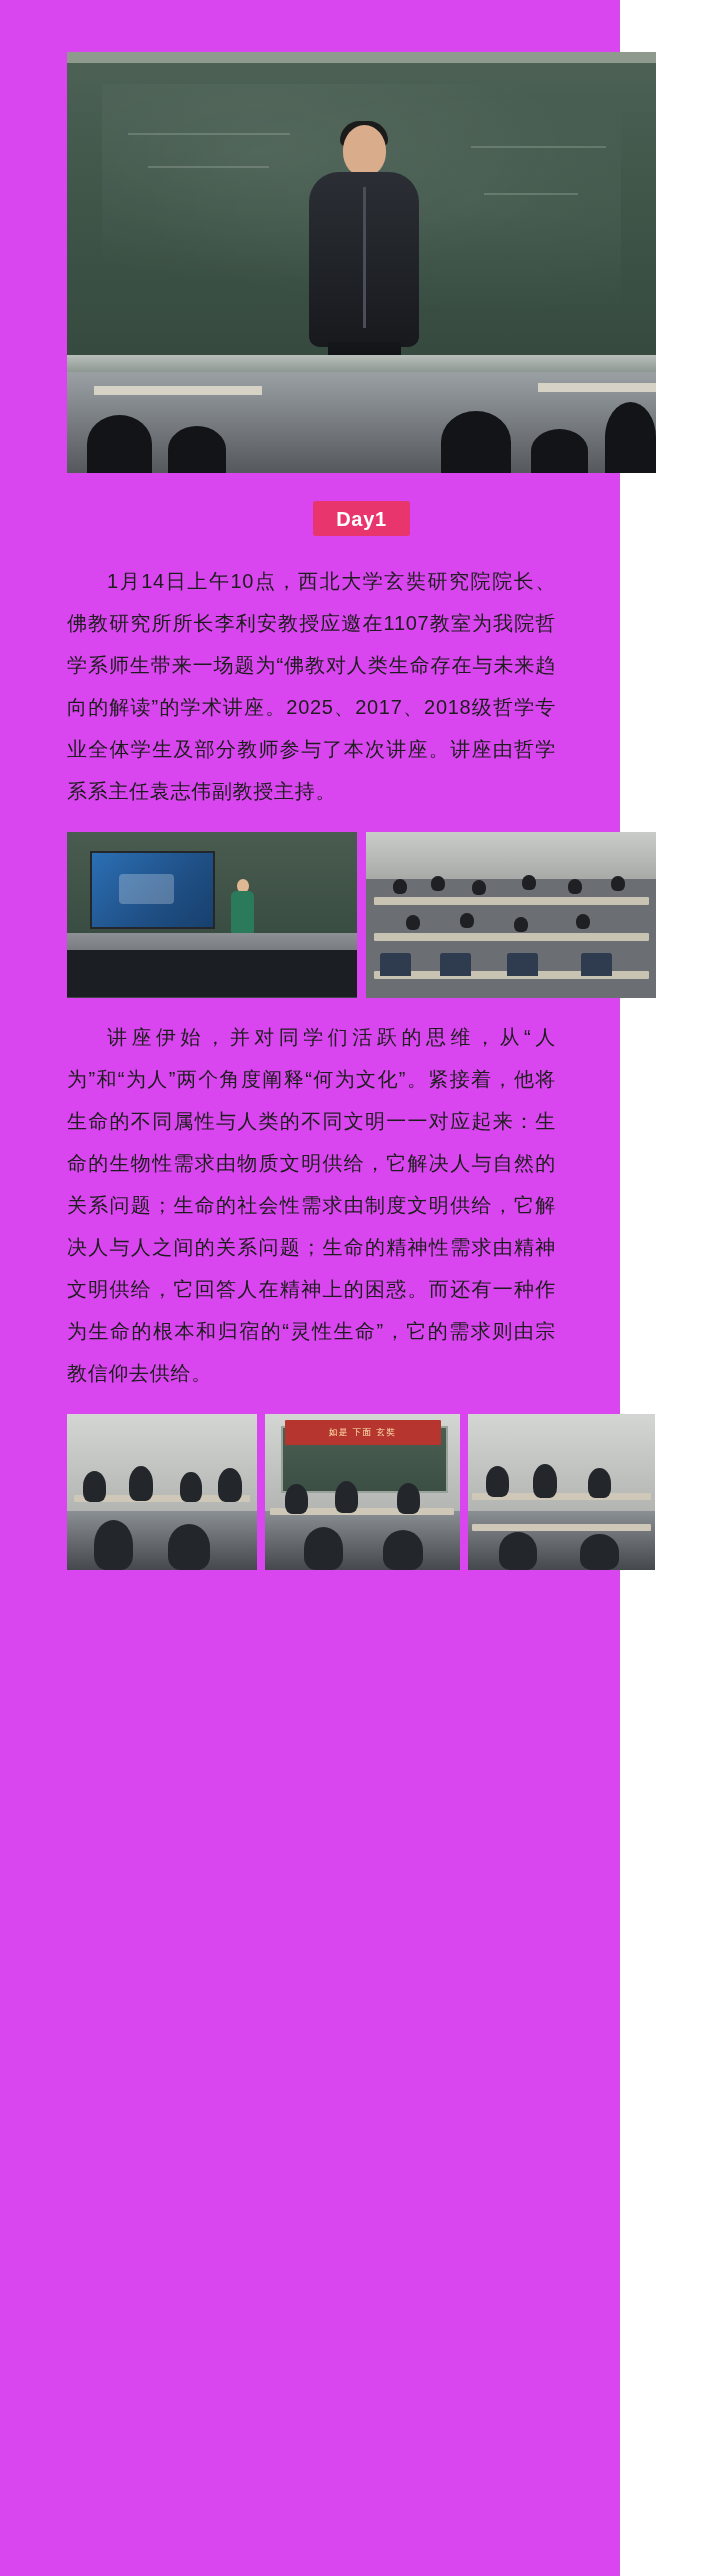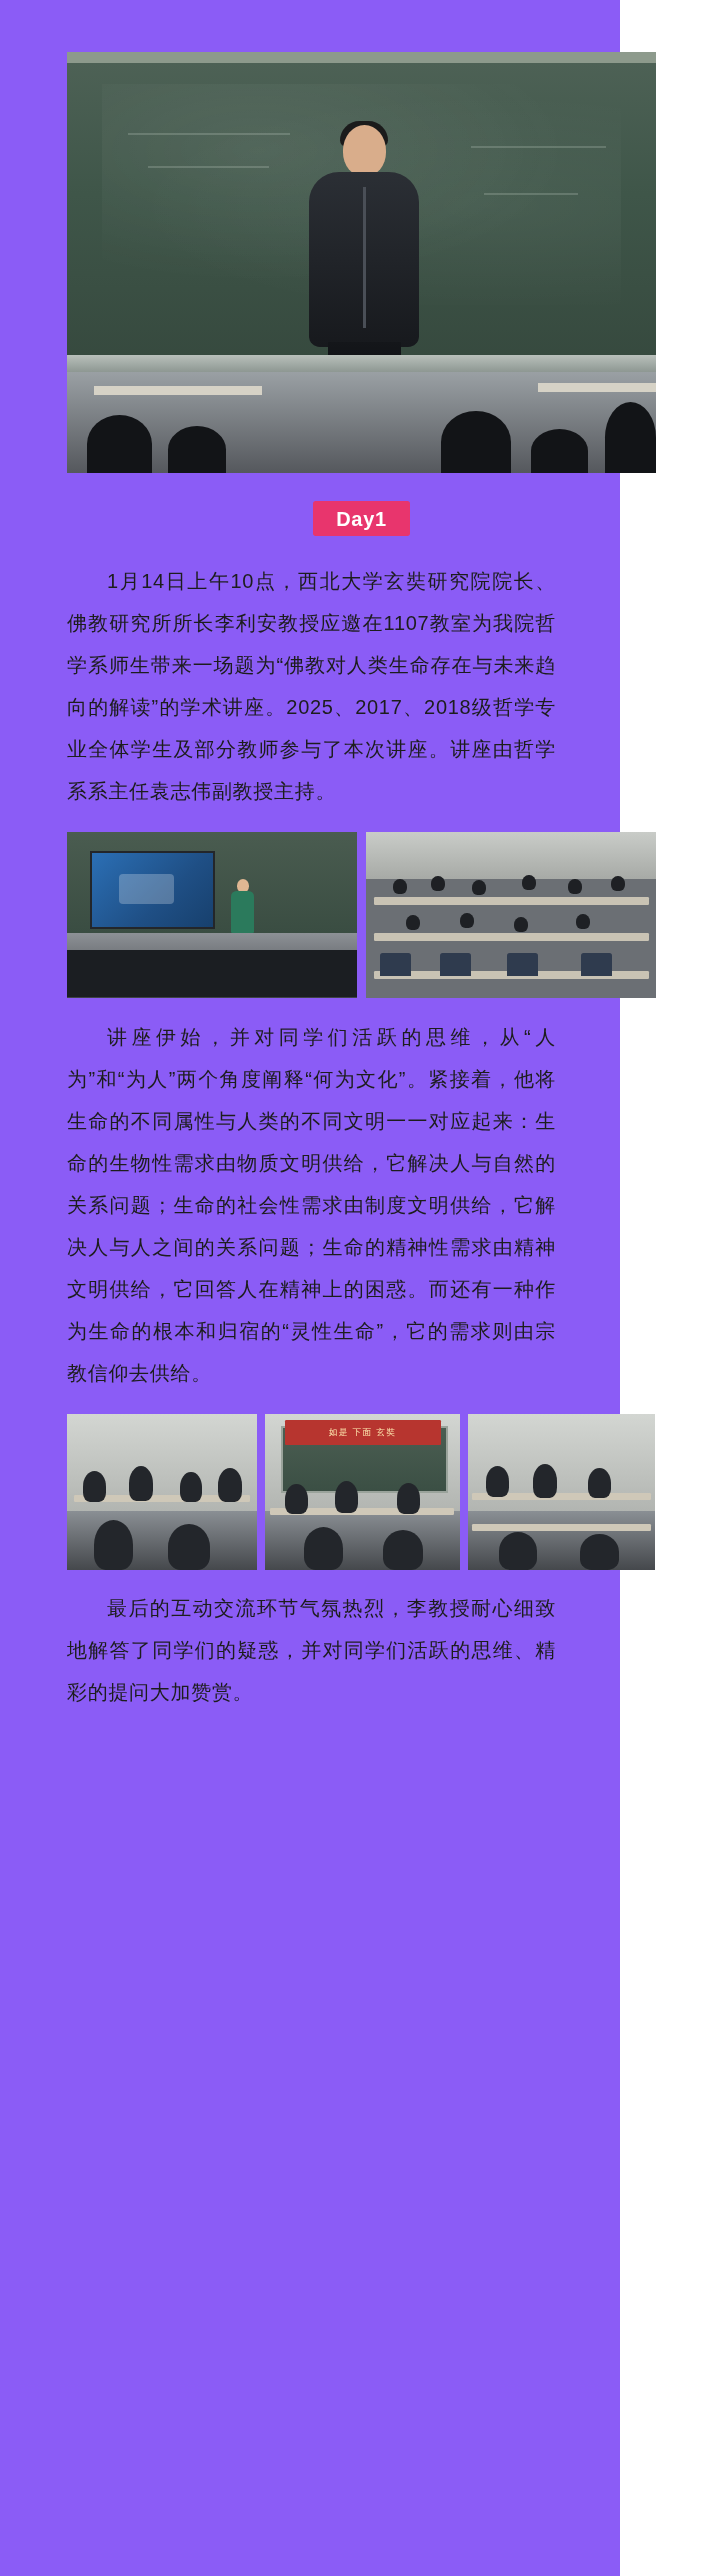--- a/index.html
+++ b/index.html
@@ -8,21 +8,21 @@
     background: #ffffff;
   }
   body {
     width: 724px;
     font-family: "Liberation Sans", sans-serif;
     color: #1a1a1a;
   }
   .page {
     width: 620px;
     min-height: 2576px;
-    background: #8b5cf6;
+    background: #d946ef;
     box-sizing: border-box;
     padding: 52px 64px 61px 67px;
   }
 
   
   .hero {
     width: 589px;
     height: 421px;
     position: relative;
     overflow: hidden;
@@ -364,16 +364,15 @@
       <div class="tb" style="left:4px; top:79px; width:179px; height:6.7px;"></div>
       <div class="tb" style="left:4px; top:110px; width:179px; height:6.7px;"></div>
       <div class="pp" style="left:17.5px; top:52px; width:23px; height:31px;"></div>
       <div class="pp" style="left:65px; top:50px; width:24px; height:34px;"></div>
       <div class="pp" style="left:120px; top:54px; width:23px; height:30px;"></div>
       <div class="pp" style="left:31px; top:118px; width:38px; height:38px;"></div>
       <div class="pp" style="left:112px; top:120px; width:39px; height:36px;"></div>
     </div>
   </div>
 
-  <p class="para">最后的互动交流环节气氛热烈，李教授耐心细致地解答了同学们的疑惑，并对同学们活跃的思维、精彩的提问大加赞赏。</p>
 
 </div>
 
 
 </body></html>

